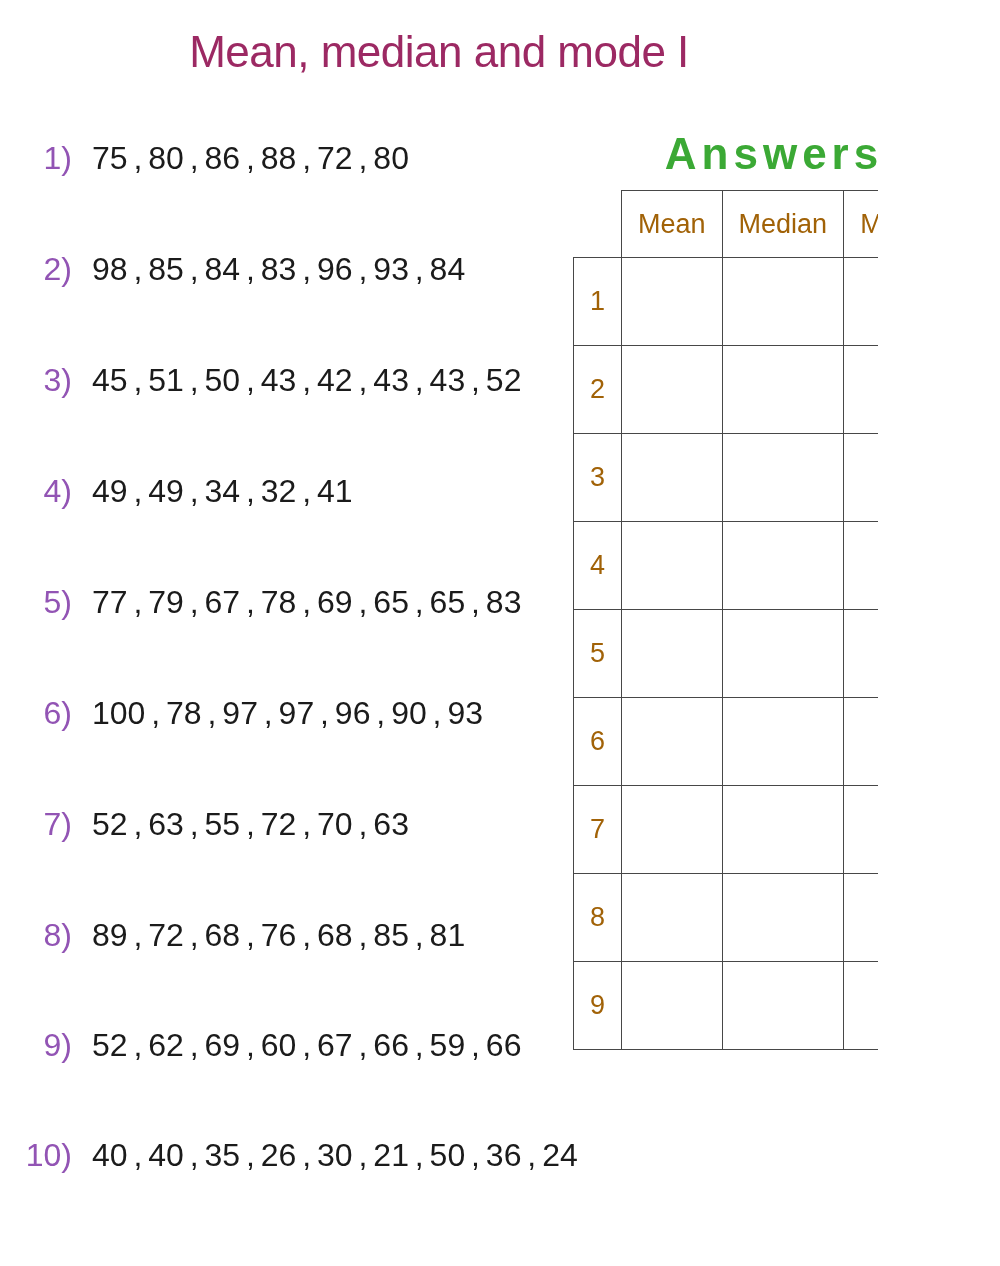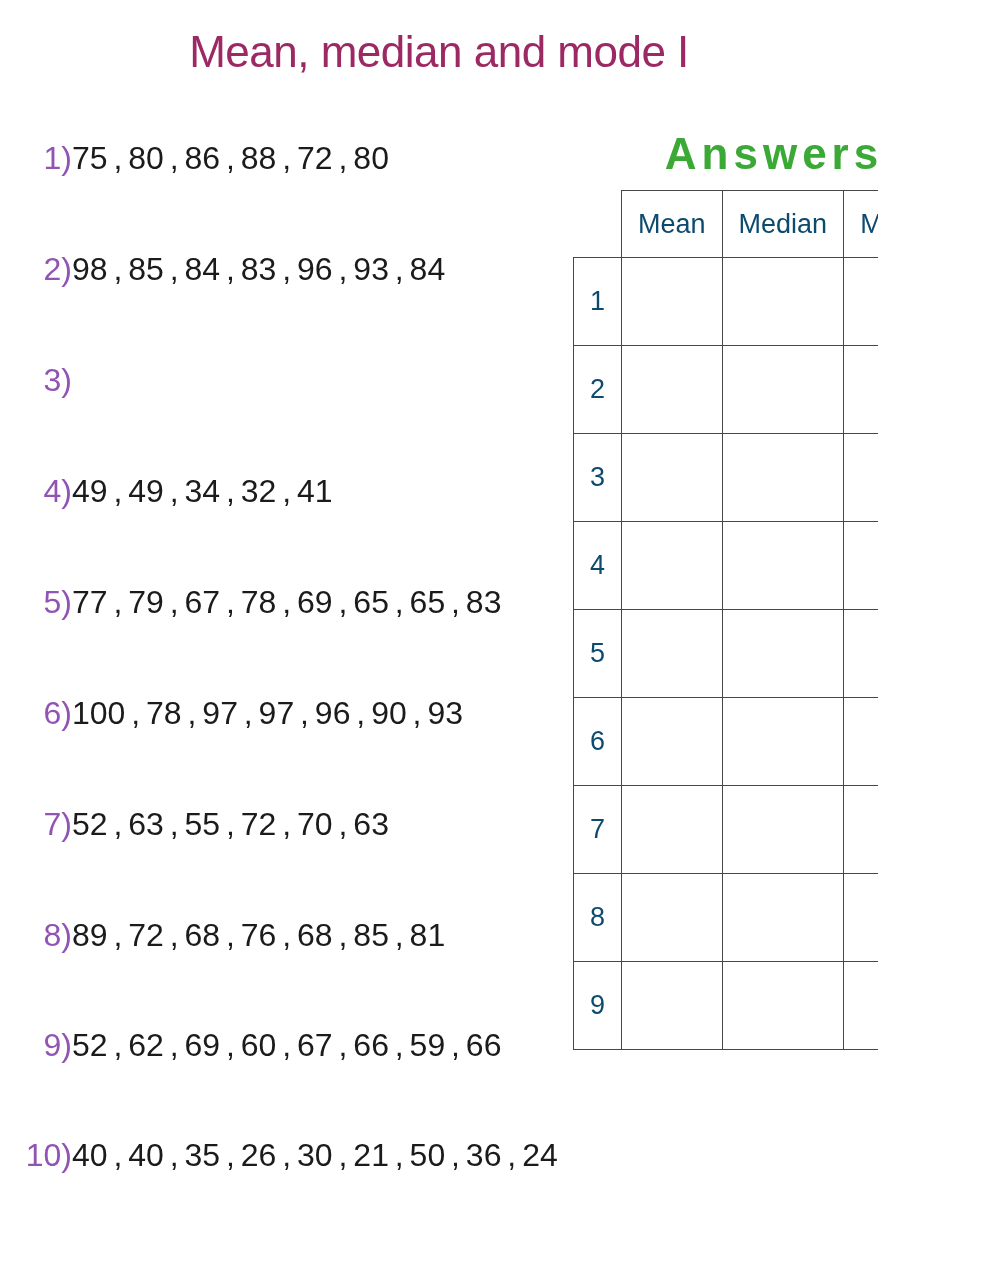--- a/index.html
+++ b/index.html
@@ -35,20 +35,21 @@
     white-space: nowrap;
   }
   .problem-number {
     display: inline-block;
     width: 72px;
     text-align: right;
     font-size: 32px;
     color: #9254B4;
   }
   .problem-values {
+    margin-left: 20px;
     font-size: 32px;
     color: #1B1B1B;
     word-spacing: -3px;
   }
   .answers-heading {
     position: absolute;
     left: 573px;
     top: 130px;
     width: 402px;
     text-align: center;
@@ -63,21 +64,21 @@
     left: 573px;
     top: 190px;
     border-collapse: collapse;
     table-layout: fixed;
   }
   .answers-table th, .answers-table td {
     border: 1.5px solid #474747;
     padding: 16px;
     background: #ffffff;
     font-weight: normal;
-    color: #0c4a6e;
+    color: #a16207;
   }
   .answers-table th.corner {
     border: none;
     background: transparent;
   }
   .answers-table thead th {
     height: 34px;
     font-size: 27px;
     text-align: center;
     vertical-align: middle;
@@ -101,20 +102,21 @@
   <div class="problem" style="top:140px">
     <span class="problem-number">1)</span>
     <span class="problem-values">75 , 80 , 86 , 88 , 72 , 80</span>
   </div>
   <div class="problem" style="top:251px">
     <span class="problem-number">2)</span>
     <span class="problem-values">98 , 85 , 84 , 83 , 96 , 93 , 84</span>
   </div>
   <div class="problem" style="top:362px">
     <span class="problem-number">3)</span>
+    <span class="problem-values">45 , 51 , 50 , 43 , 42 , 43 , 43 , 52</span>
   </div>
   <div class="problem" style="top:473px">
     <span class="problem-number">4)</span>
     <span class="problem-values">49 , 49 , 34 , 32 , 41</span>
   </div>
   <div class="problem" style="top:584px">
     <span class="problem-number">5)</span>
     <span class="problem-values">77 , 79 , 67 , 78 , 69 , 65 , 65 , 83</span>
   </div>
   <div class="problem" style="top:695px">

